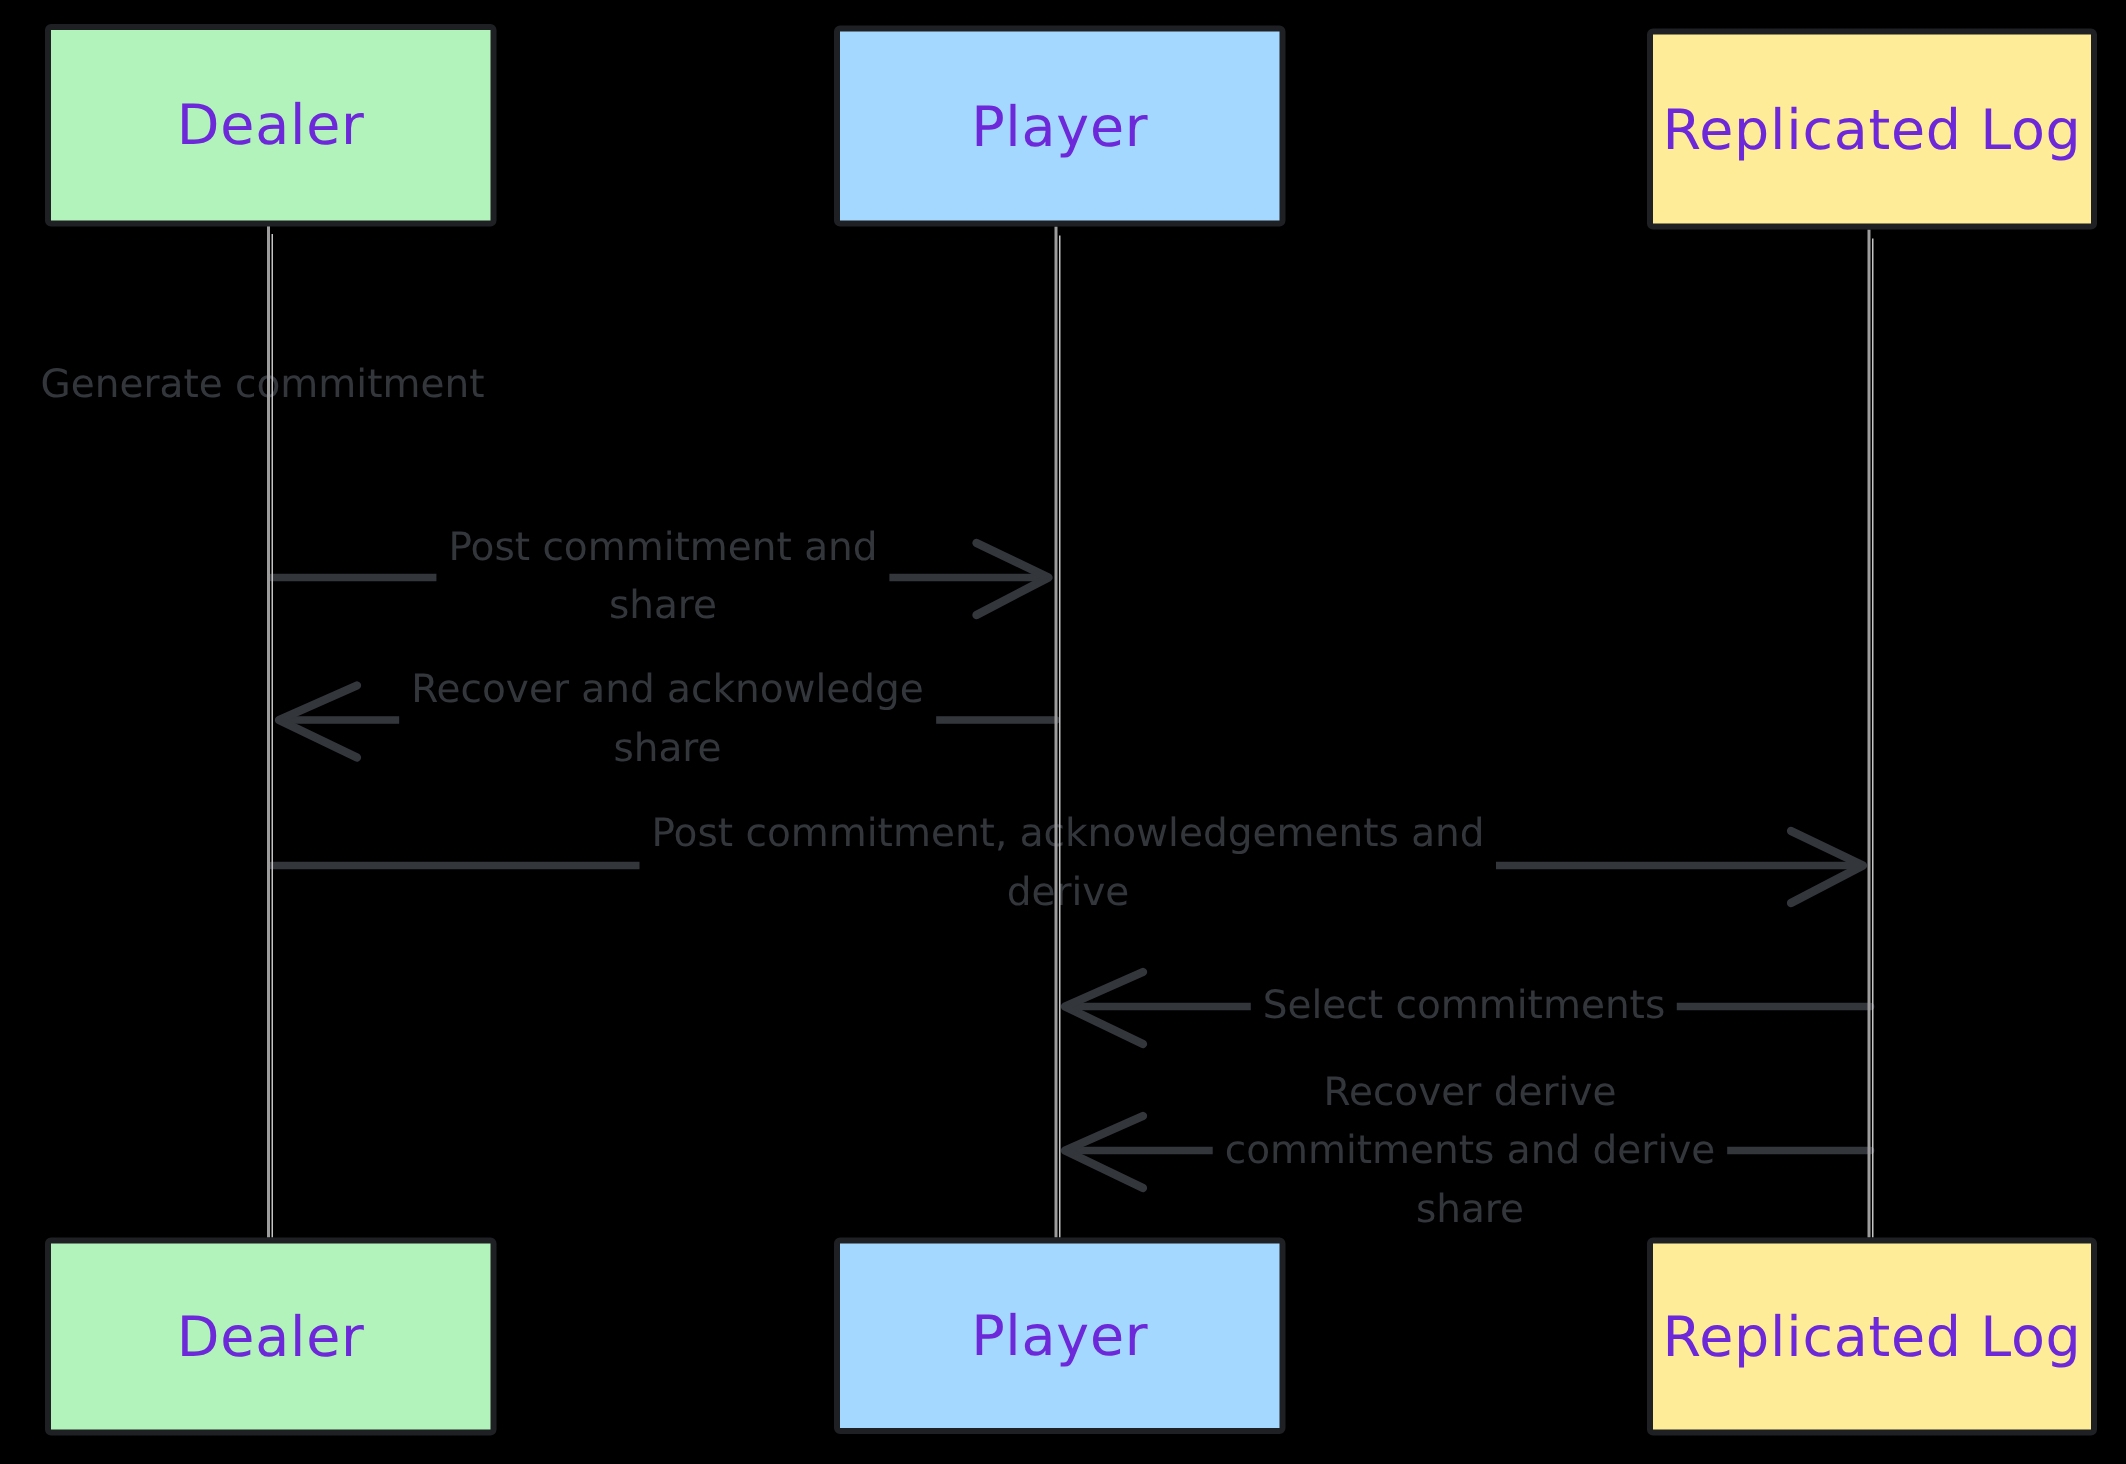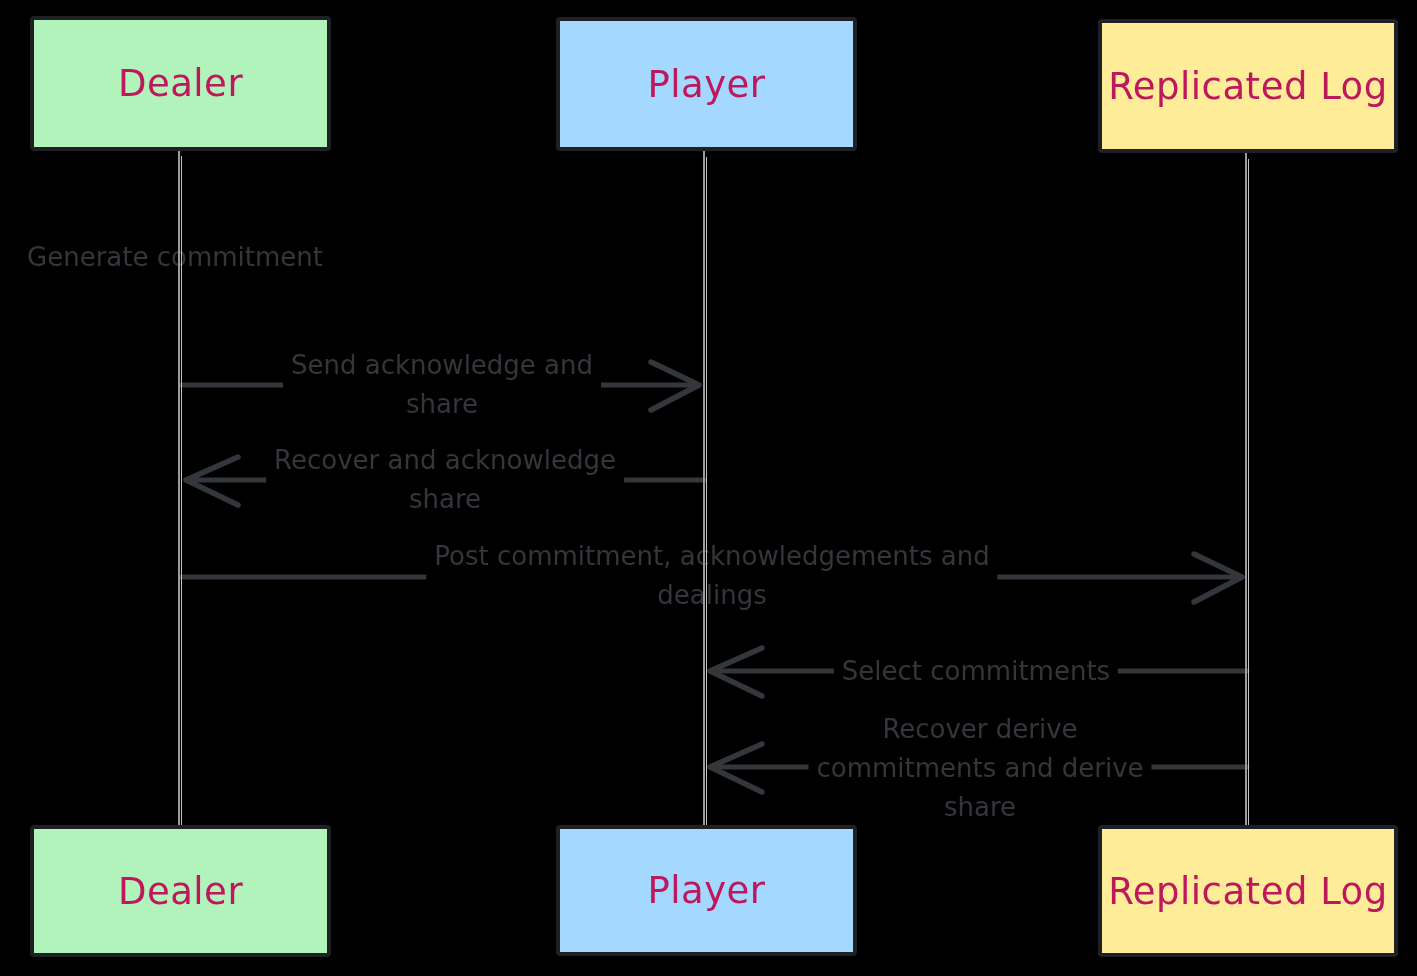--- a/index.html
+++ b/index.html
@@ -16,21 +16,21 @@
   .label .line{white-space:nowrap;}
 
   
   .lifeline{position:absolute;z-index:3;width:2px;background:#9c9c9c;}
   .lifeline::after{content:"";position:absolute;left:3px;top:6px;bottom:0;width:1px;background:#c4c4c4;}
 
   
   .actor{position:absolute;z-index:4;box-sizing:border-box;
          border:4px solid #1f2023;border-radius:4px;
          display:flex;align-items:center;justify-content:center;}
-  .actor-label{color:#be185d;font-size:37px;font-weight:500;letter-spacing:0.5px;}
+  .actor-label{color:#6d28d9;font-size:37px;font-weight:500;letter-spacing:0.5px;}
 </style>
 </head>
 <body>
 
 <div class="canvas">
 
   <svg class="arrows" width="1417" height="976" viewBox="0 0 1417 976">
 
     <g stroke="#33373c" fill="none" stroke-linecap="round" stroke-linejoin="round">
       <path d="M181 385 H 692" stroke-width="5"></path>
@@ -56,32 +56,32 @@
       <path d="M1247 767 H 716" stroke-width="5"></path>
       <path d="M762 744 L 710 767 L 762 792" stroke-width="5.5"></path>
     </g>
   </svg>
 
   <div class="label" style="left:175px;top:257px">
     <div class="line">Generate commitment</div>
   </div>
 
   <div class="label" style="left:442px;top:385px">
-    <div class="line">Send acknowledge and</div>
+    <div class="line">Post commitment and</div>
     <div class="line">share</div>
   </div>
 
   <div class="label" style="left:445px;top:480px">
     <div class="line">Recover and acknowledge</div>
     <div class="line">share</div>
   </div>
 
   <div class="label" style="left:712px;top:576px">
     <div class="line">Post commitment, acknowledgements and</div>
-    <div class="line">dealings</div>
+    <div class="line">derive</div>
   </div>
 
   <div class="label" style="left:976px;top:671px">
     <div class="line">Select commitments</div>
   </div>
 
   <div class="label" style="left:980px;top:768px">
     <div class="line">Recover derive</div>
     <div class="line">commitments and derive</div>
     <div class="line">share</div>

